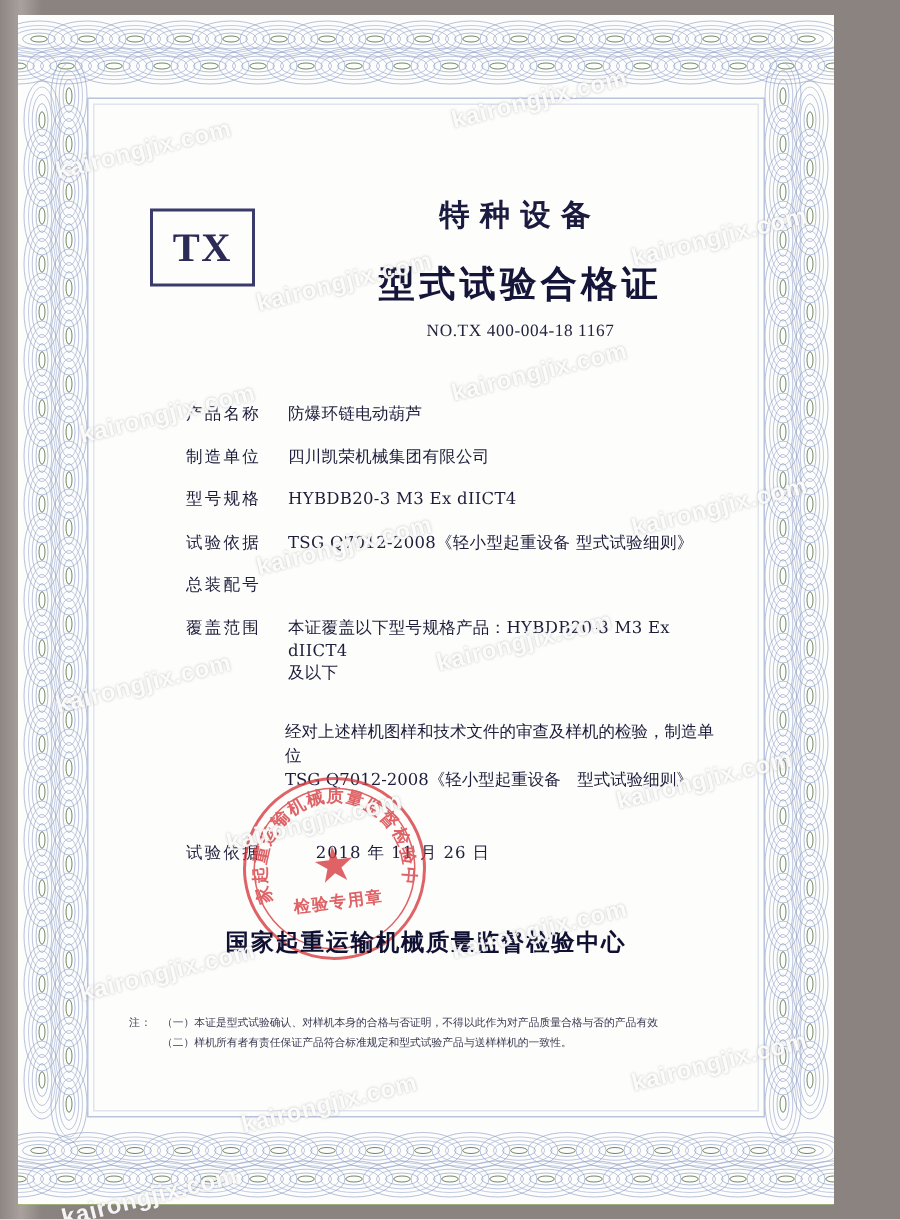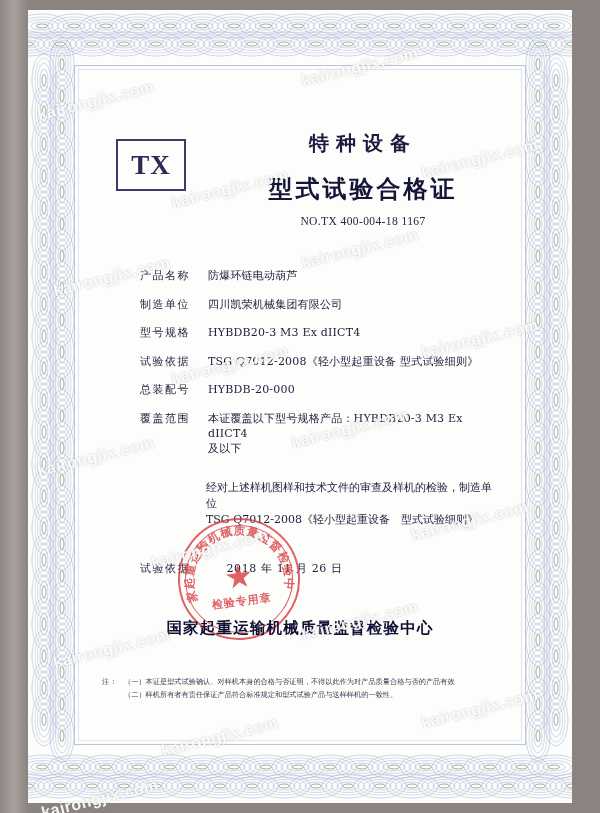--- a/index.html
+++ b/index.html
@@ -25,21 +25,21 @@
     position: absolute;
     left: 0; top: 0;
     width: 600px; height: 813px;
     background: #9c9490;
     background-image:
       linear-gradient(90deg, #8e8682 0px, #a9a19d 14px, #8b8380 28px);
   }
   
   .cert {
     position: absolute;
-    left: 28px;
+    left: 12px;
     top: 10px;
     width: 544px;
     height: 793px;
     background: #bef264;
     box-shadow: 0 0 4px rgba(0,0,0,0.25) inset;
     overflow: hidden;
   }
   
   .lace {
     position: absolute;
@@ -515,21 +515,20 @@
       <div class="frow">
         <div class="flabel">型号规格</div>
         <div class="fvalue">HYBDB20-3 M3 Ex dIICT4</div>
       </div>
       <div class="frow">
         <div class="flabel">试验依据</div>
         <div class="fvalue">TSG Q7012-2008《轻小型起重设备 型式试验细则》</div>
       </div>
       <div class="frow">
         <div class="flabel">总装配号</div>
-        <div class="fvalue">HYBDB-20-000</div>
       </div>
       <div class="frow">
         <div class="flabel">覆盖范围</div>
         <div class="fvalue">
           <span>本证覆盖以下型号规格产品：HYBDB20-3 M3 Ex dIICT4</span>
           <span class="l2">及以下</span>
         </div>
       </div>
     </div>
 

